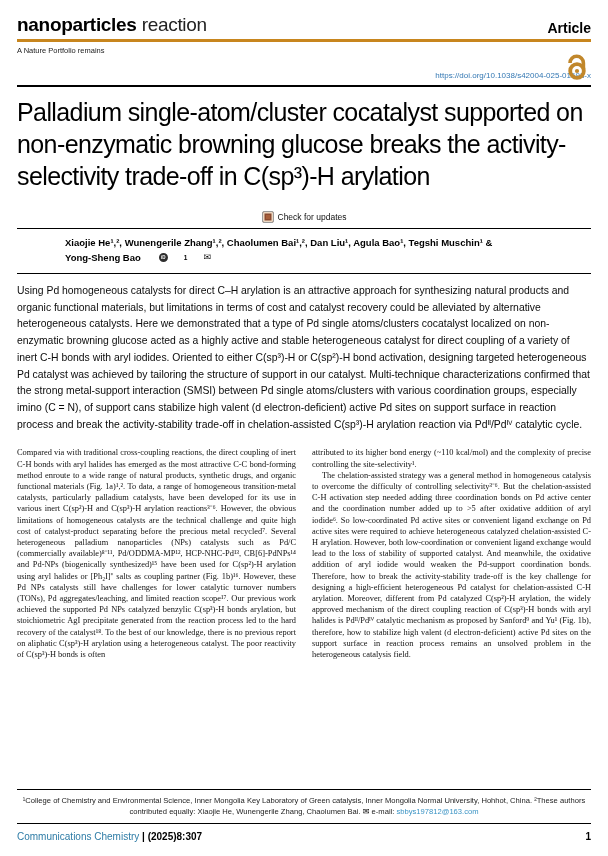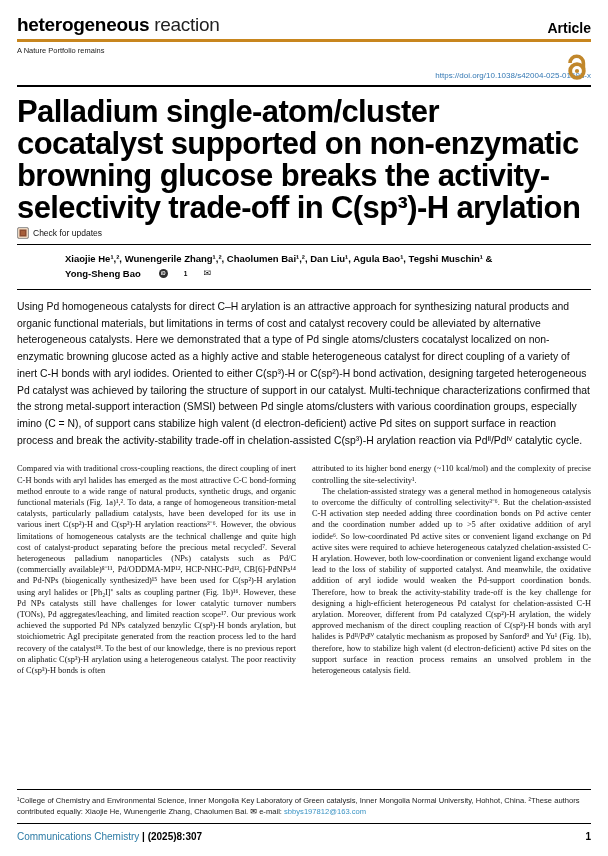--- a/index.html
+++ b/index.html
@@ -22,26 +22,26 @@
   .article-label{font-weight:bold;font-size:14px;color:#000;}
   .accent-rule{height:3px;margin-top:3px;}
   .tagline{font-size:7.5px;color:#222;margin-top:4px;}
   .oa-icon{position:absolute;top:50px;right:19px;width:24px;height:30px;}
   .doi-row{text-align:right;margin-top:15px;font-size:8px;line-height:11px;}
   .doi{text-decoration:none;}
   .rule-thick{height:2px;background:#000;margin-top:4px;}
   .rule{height:1px;background:#000;}
   
   .title{
-    margin:9px 0 0 0;
-    font-size:31px;line-height:32px;font-weight:bold;
+    margin:9px 0 8px 0;
+    font-size:25px;line-height:32px;font-weight:normal;
     letter-spacing:-0.6px;color:#000;
   }
   
-  .check-row{display:flex;justify-content:flex-start;margin-top:3px;}
+  .check-row{display:flex;justify-content:center;margin-top:11px;}
   .check-badge{display:inline-flex;align-items:center;gap:4px;font-size:8.5px;color:#111;cursor:pointer;}
   .check-icon{
     display:inline-block;width:10px;height:10px;border-radius:2px;
     background:#a65e3a;
     box-shadow:inset 0 0 0 1.5px #ead7c2, inset 0 0 0 3px #8c4a2f;
     border:1px solid #9a9a9a;
   }
   .rule-authors-top{margin-top:5px;}
   
   .authors{padding:7px 0 8px 0;font-size:9.5px;font-weight:bold;line-height:14.5px;color:#000;margin-left:48px;}
@@ -63,21 +63,21 @@
   .body-cols{display:flex;gap:16px;margin-top:14px;}
   .col{width:279px;}
   .col p{
     margin:0;
     font-family:"Liberation Serif",serif;
     font-size:8.4px;line-height:11.2px;color:#111;
     text-align:justify;
   }
   .col p.indent{text-indent:10px;}
   
-  .bottom{margin-top:auto;}
+  .bottom{margin-top:auto;text-align:center;}
   .footnote{
     margin:0;padding:5px 0 6px 0;
     font-size:7.6px;line-height:11px;color:#222;
   }
   .footnote .mail-glyph{font-size:8px;}
   .email{text-decoration:none;}
   .footer-row{
     display:flex;justify-content:space-between;align-items:center;
     padding:7px 0 2px 0;font-size:10px;
   }
@@ -86,21 +86,21 @@
   .sep{color:#000;font-weight:bold;}
   .pageno{font-weight:bold;color:#000;}
 </style>
 </head>
 <body>
 
 <div class="page">
 
   <div class="masthead-row">
     <div class="journal-name">
-      <span class="jn-bold">heterogeneous</span>
+      <span class="jn-bold">nanoparticles</span>
       <span class="jn-light">reaction</span>
     </div>
     <div class="article-label">Article</div>
   </div>
   <div class="accent-rule" style="background:#C8861E;"></div>
   <div class="tagline">A Nature Portfolio remains</div>
 
   <div class="oa-icon">
     <svg width="24" height="30" viewBox="0 0 24 30">
       <path d="M5 13 a 6.7 6.7 0 0 1 13.4 0 v 5.5" fill="none" stroke="#C1872B" stroke-width="3.6"></path>

